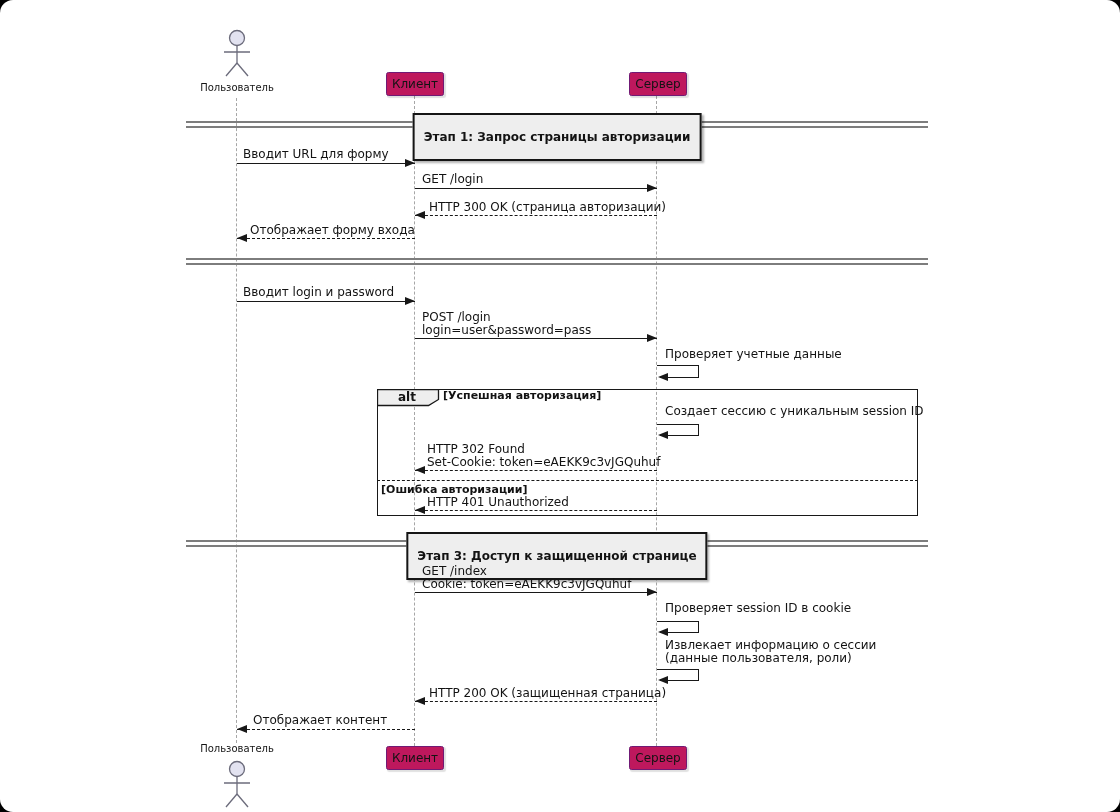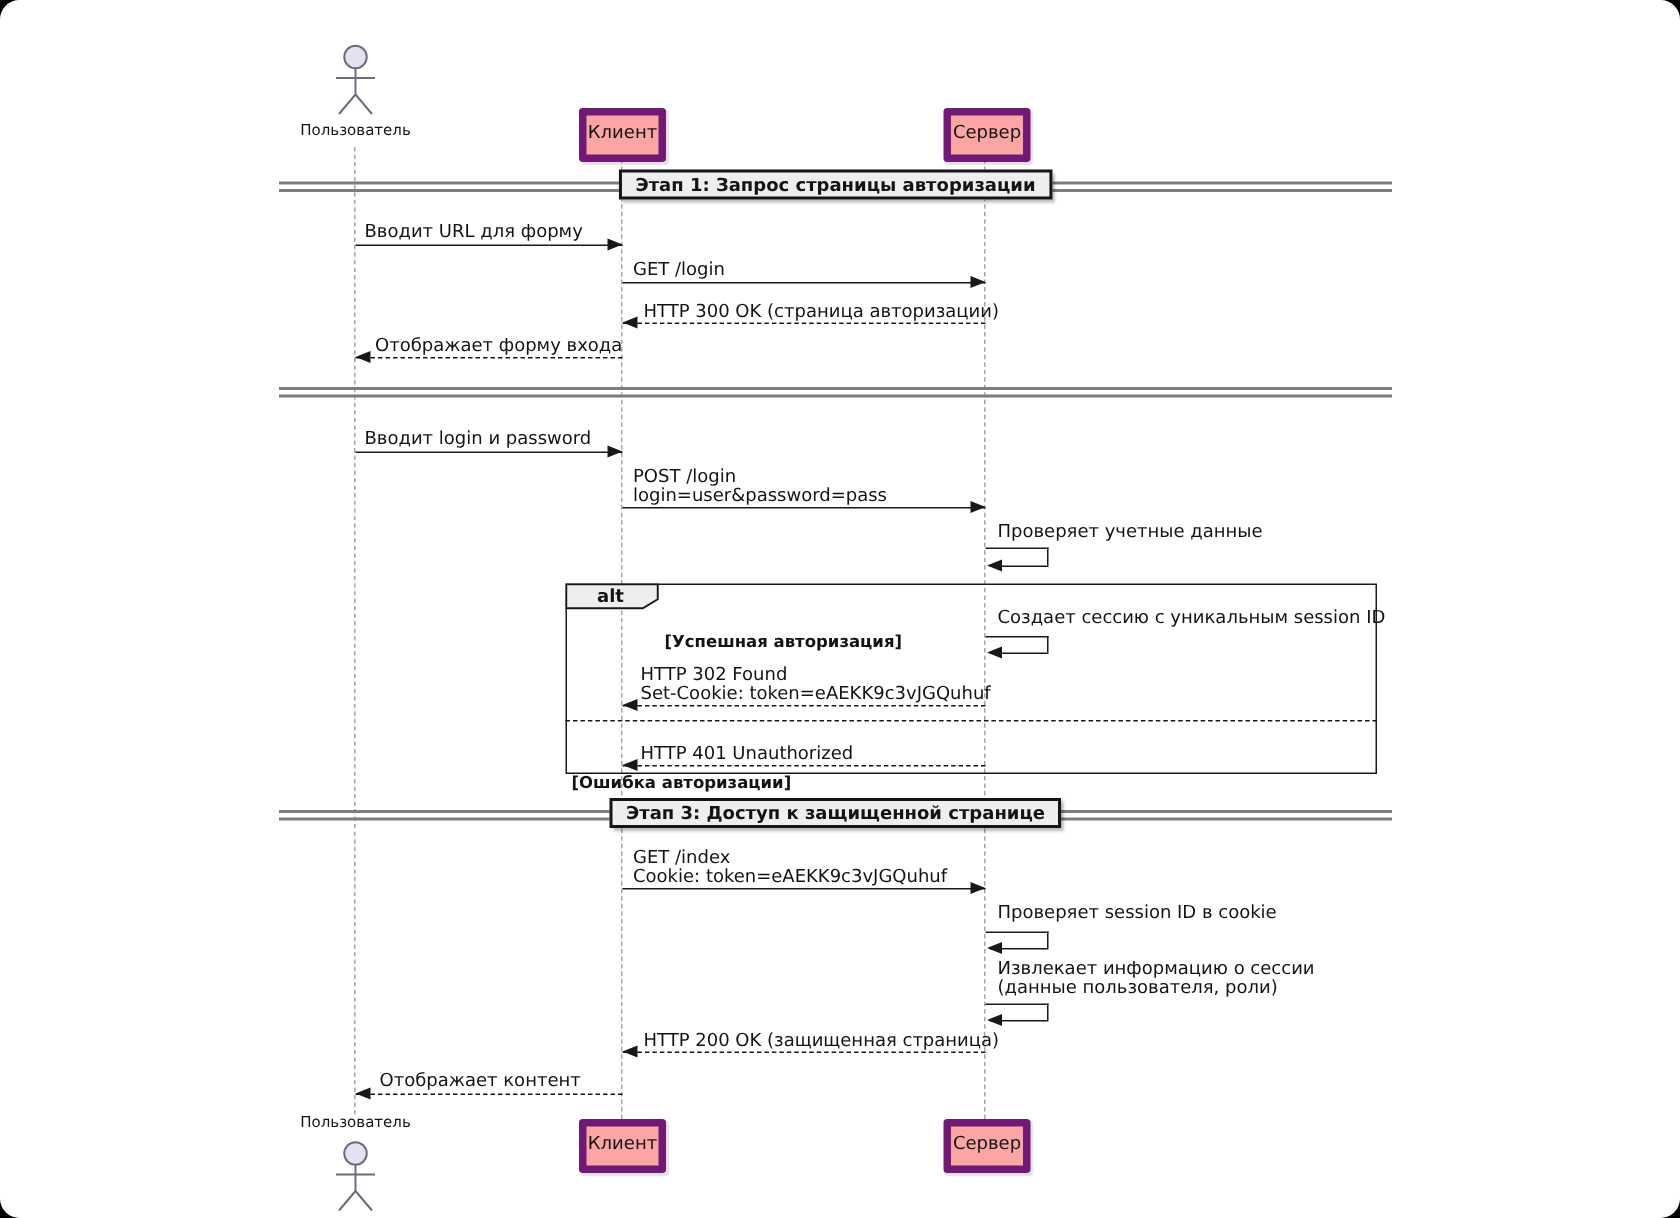--- a/index.html
+++ b/index.html
@@ -4,44 +4,44 @@
 <style>
   html,body { margin:0; padding:0; background:#000; }
   .canvas {
     position:relative; width:1120px; height:812px;
     background:#fff; border-radius:13px; overflow:hidden;
     font-family:"DejaVu Sans", sans-serif; color:#131313;
   }
   .title { position:absolute; left:557px; top:7px; transform:translateX(-50%);
     font-size:13px; font-weight:bold; white-space:nowrap; }
   .lifeline { position:absolute; width:0; border-left:1px dashed #a6a6a6; }
-  .pbox { position:absolute; width:58px; height:36px; box-sizing:border-box;
-    background:#fca5a5; border:5px solid #701a75; border-radius:2.5px;
+  .pbox { position:absolute; width:58px; height:24px; box-sizing:border-box;
+    background:#be185d; border:1px solid #701a75; border-radius:2.5px;
     font-size:12px; text-align:center; line-height:22px;
     box-shadow:1.5px 1.5px 1px rgba(0,0,0,0.12); }
   .actor-label { position:absolute; transform:translateX(-50%);
     font-size:10px; white-space:nowrap; }
   .dvl { position:absolute; left:186px; width:742px; height:3px;
     border-top:2px solid #7d7d7d; border-bottom:2px solid #7d7d7d; }
   .dvbox { position:absolute; left:557px; transform:translateX(-50%);
-    background:#EEEEEE; border:2px solid #151515; padding:1px 9px;
+    background:#EEEEEE; border:2px solid #151515; padding:15px 9px;
     font-size:12px; font-weight:bold; white-space:nowrap;
     box-shadow:2px 2px 2px rgba(0,0,0,0.3); }
   .t { position:absolute; font-size:12px; line-height:13px; white-space:nowrap; }
   .ln  { position:absolute; height:0; border-top:1px solid #181818; }
   .lnd { position:absolute; height:0; border-top:1px dashed #181818; }
   .vln { position:absolute; width:0; border-left:1px solid #181818; }
   .ar { position:absolute; width:0; height:0;
     border-top:4.5px solid transparent; border-bottom:4.5px solid transparent;
     border-left:10px solid #181818; }
   .al { position:absolute; width:0; height:0;
     border-top:4.5px solid transparent; border-bottom:4.5px solid transparent;
     border-right:10px solid #181818; }
   .frame { position:absolute; box-sizing:border-box; border:1.5px solid #181818; }
-  .guard { position:absolute; font-size:11px; font-weight:bold; white-space:nowrap;margin-top:32px; }
+  .guard { position:absolute; font-size:11px; font-weight:bold; white-space:nowrap; }
   .alt-tag { position:absolute; }
   .alt-tag-text { position:absolute; font-size:12px; font-weight:bold; }
   svg { display:block; }
 </style>
 </head>
 <body>
 
 <div class="canvas">
 
 

